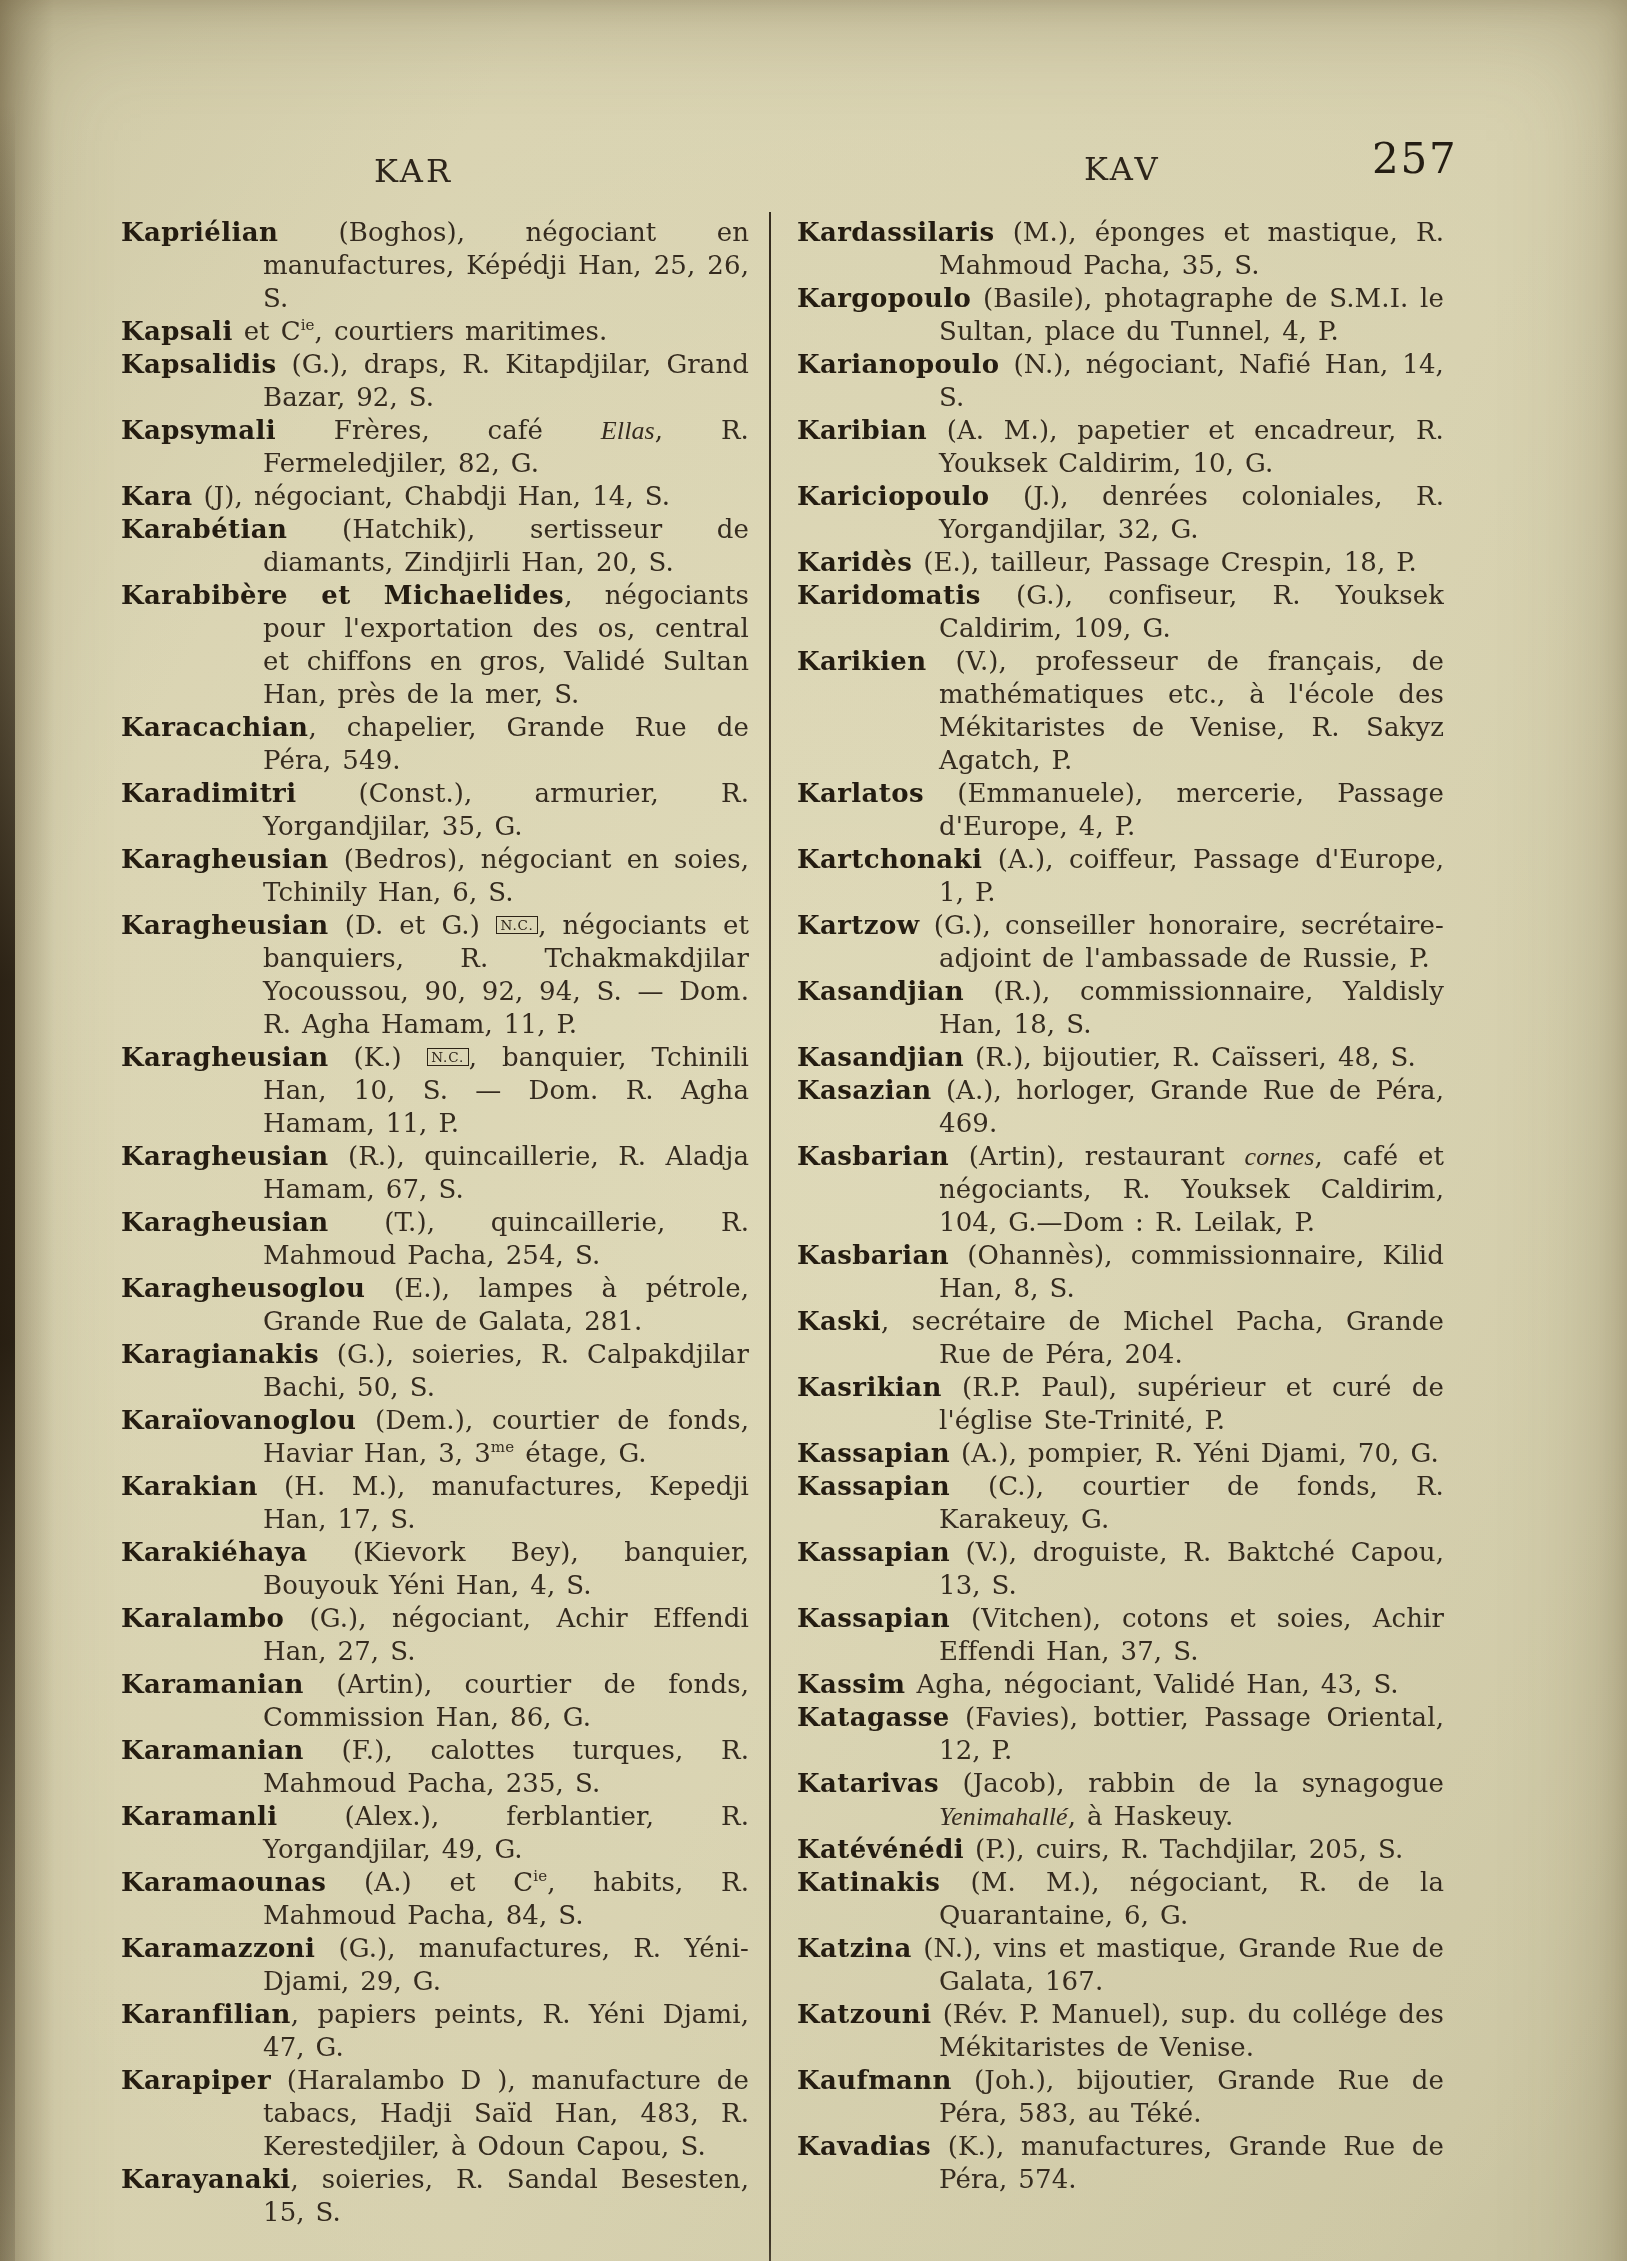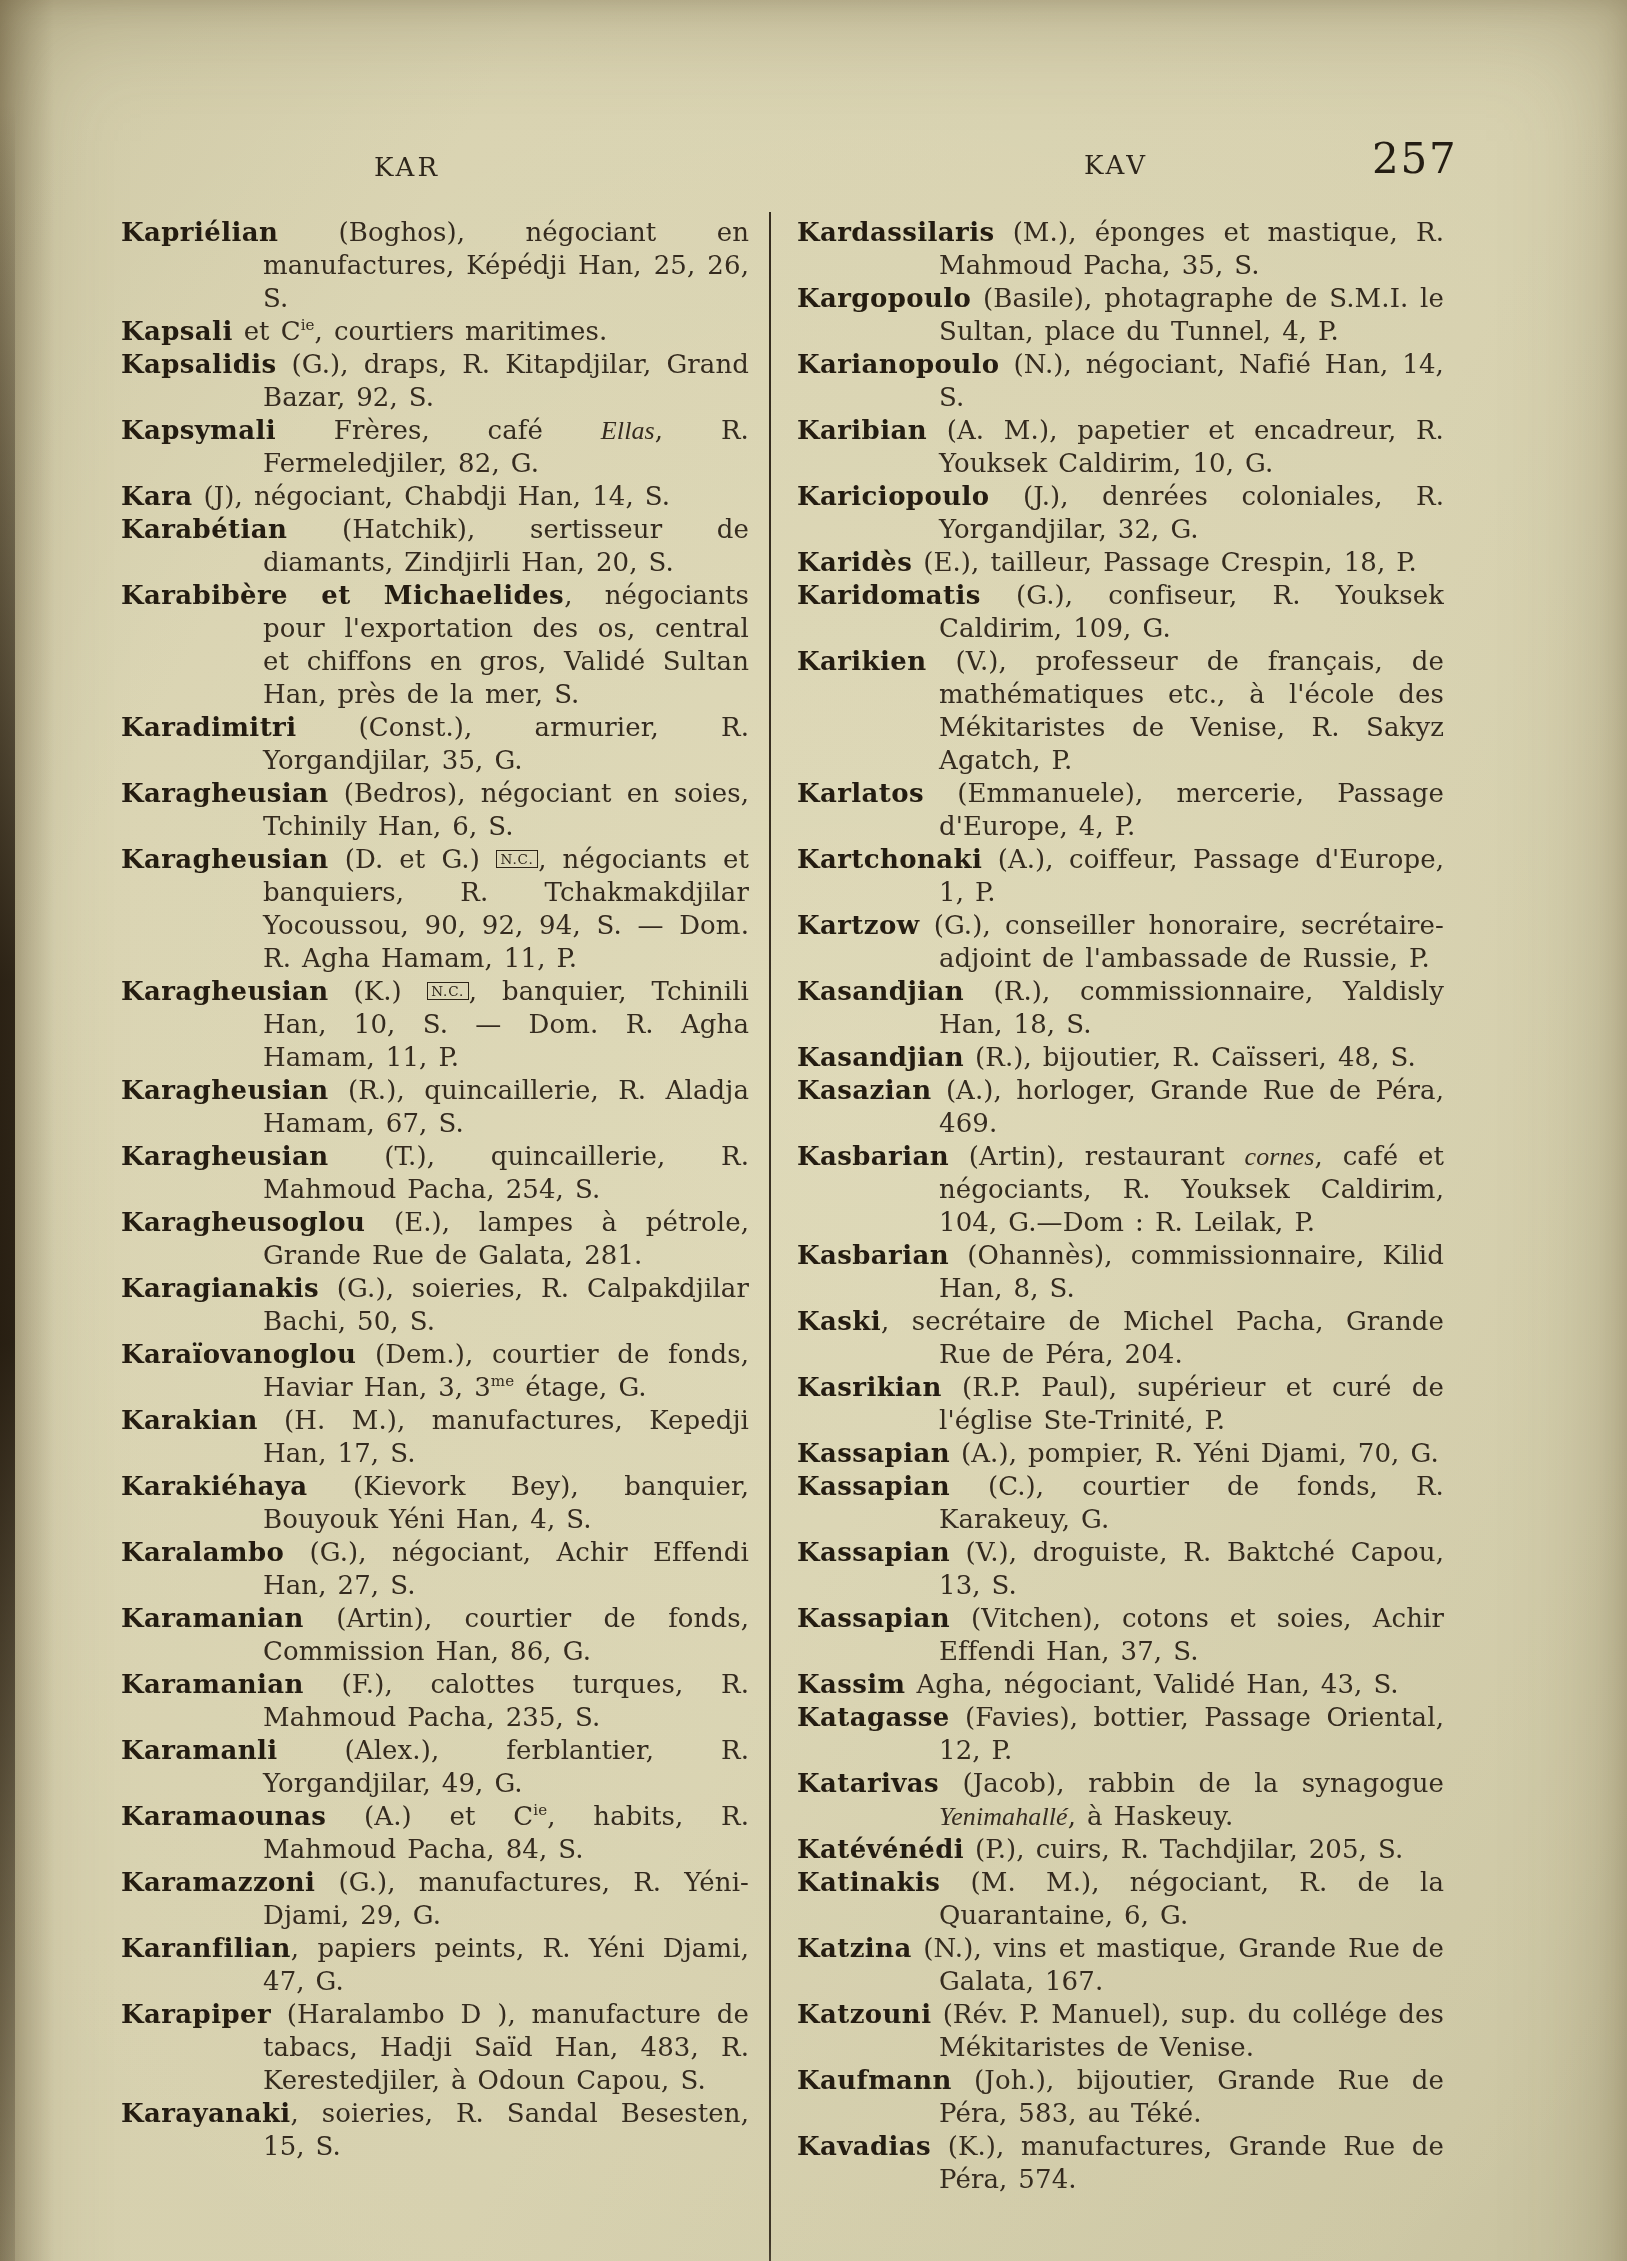--- a/index.html
+++ b/index.html
@@ -28,21 +28,21 @@
     pointer-events: none;
   }
   .gutter-soft {
     position: absolute; left: 0; top: 0; width: 54px; height: 100%;
     background: linear-gradient(to right, rgba(70,52,24,0.30), rgba(70,52,24,0.0));
     pointer-events: none;
   }
   .header { position: absolute; top: 134px; left: 0; width: 100%; height: 59px; }
   .running-head {
     position: absolute;
-    font-size: 26px; letter-spacing: 3.2px; color: #2e261b;
+    font-size: 32px; letter-spacing: 3.2px; color: #2e261b;
     font-weight: normal;
   }
   .head-left  { left: 374px;  top: 18px; }
   .head-right { left: 1084px; top: 16.3px; }
   .page-number {
     position: absolute; left: 1372px; top: 0px;
     font-size: 42px; color: #241d13; letter-spacing: 1.8px;
   }
   .columns { position: absolute; top: 216px; left: 0; width: 100%; height: 2216px; }
   .column {
@@ -95,20 +95,21 @@
 
   <div class="columns">
     <div class="column col-left" id="col-left">
         <p class="entry"><span class="seg-bold">Kapriélian</span><span class="seg-plain"> (Boghos), négociant en manufactures, Képédji Han, 25, 26, S.</span></p>
         <p class="entry"><span class="seg-bold">Kapsali</span><span class="seg-plain"> et C</span><span class="seg-sup">ie</span><span class="seg-plain">, courtiers maritimes.</span></p>
         <p class="entry"><span class="seg-bold">Kapsalidis</span><span class="seg-plain"> (G.), draps, R. Kitapdjilar, Grand Bazar, 92, S.</span></p>
         <p class="entry"><span class="seg-bold">Kapsymali</span><span class="seg-plain"> Frères, café </span><span class="seg-italic">Ellas</span><span class="seg-plain">, R. Fermeledjiler, 82, G.</span></p>
         <p class="entry"><span class="seg-bold">Kara</span><span class="seg-plain"> (J), négociant, Chabdji Han, 14, S.</span></p>
         <p class="entry"><span class="seg-bold">Karabétian</span><span class="seg-plain"> (Hatchik), sertisseur de diamants, Zindjirli Han, 20, S.</span></p>
         <p class="entry"><span class="seg-bold">Karabibère et Michaelides</span><span class="seg-plain">, négociants pour l'exportation des os, central et chiffons en gros, Validé Sultan Han, près de la mer, S.</span></p>
+        <p class="entry"><span class="seg-bold">Karacachian</span><span class="seg-plain">, chapelier, Grande Rue de Péra, 549.</span></p>
         <p class="entry"><span class="seg-bold">Karadimitri</span><span class="seg-plain"> (Const.), armurier, R. Yorgandjilar, 35, G.</span></p>
         <p class="entry"><span class="seg-bold">Karagheusian</span><span class="seg-plain"> (Bedros), négociant en soies, Tchinily Han, 6, S.</span></p>
         <p class="entry"><span class="seg-bold">Karagheusian</span><span class="seg-plain"> (D. et G.) </span><span class="seg-nc">N.C.</span><span class="seg-plain">, négociants et banquiers, R. Tchakmakdjilar Yocoussou, 90, 92, 94, S. — Dom. R. Agha Hamam, 11, P.</span></p>
         <p class="entry"><span class="seg-bold">Karagheusian</span><span class="seg-plain"> (K.) </span><span class="seg-nc">N.C.</span><span class="seg-plain">, banquier, Tchinili Han, 10, S. — Dom. R. Agha Hamam, 11, P.</span></p>
         <p class="entry"><span class="seg-bold">Karagheusian</span><span class="seg-plain"> (R.), quincaillerie, R. Aladja Hamam, 67, S.</span></p>
         <p class="entry"><span class="seg-bold">Karagheusian</span><span class="seg-plain"> (T.), quincaillerie, R. Mahmoud Pacha, 254, S.</span></p>
         <p class="entry"><span class="seg-bold">Karagheusoglou</span><span class="seg-plain"> (E.), lampes à pétrole, Grande Rue de Galata, 281.</span></p>
         <p class="entry"><span class="seg-bold">Karagianakis</span><span class="seg-plain"> (G.), soieries, R. Calpakdjilar Bachi, 50, S.</span></p>
         <p class="entry"><span class="seg-bold">Karaïovanoglou</span><span class="seg-plain"> (Dem.), courtier de fonds, Haviar Han, 3, 3</span><span class="seg-sup">me</span><span class="seg-plain"> étage, G.</span></p>
         <p class="entry"><span class="seg-bold">Karakian</span><span class="seg-plain"> (H. M.), manufactures, Kepedji Han, 17, S.</span></p>

